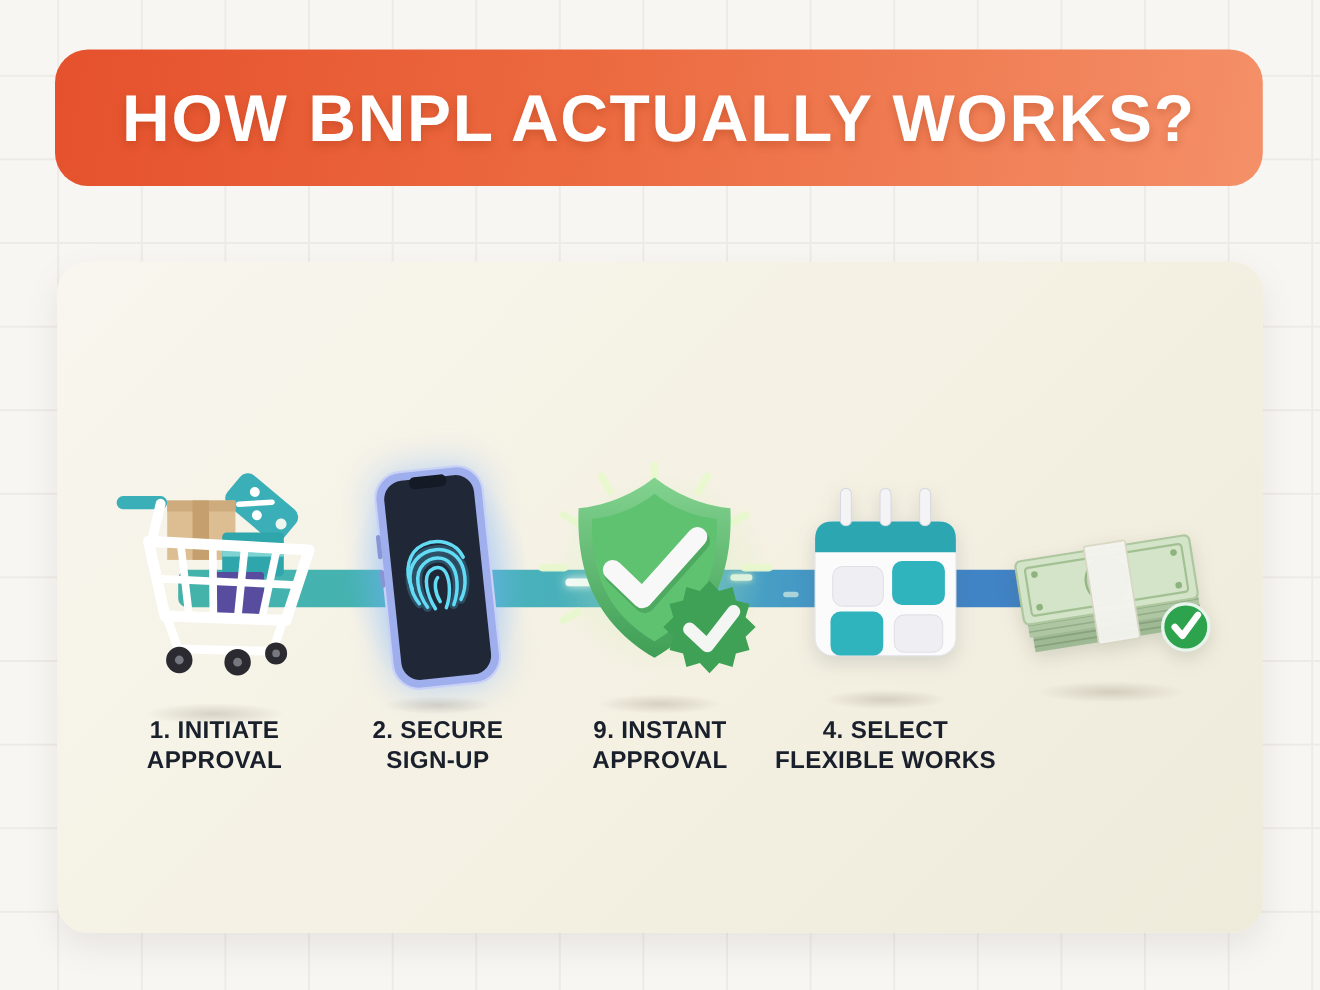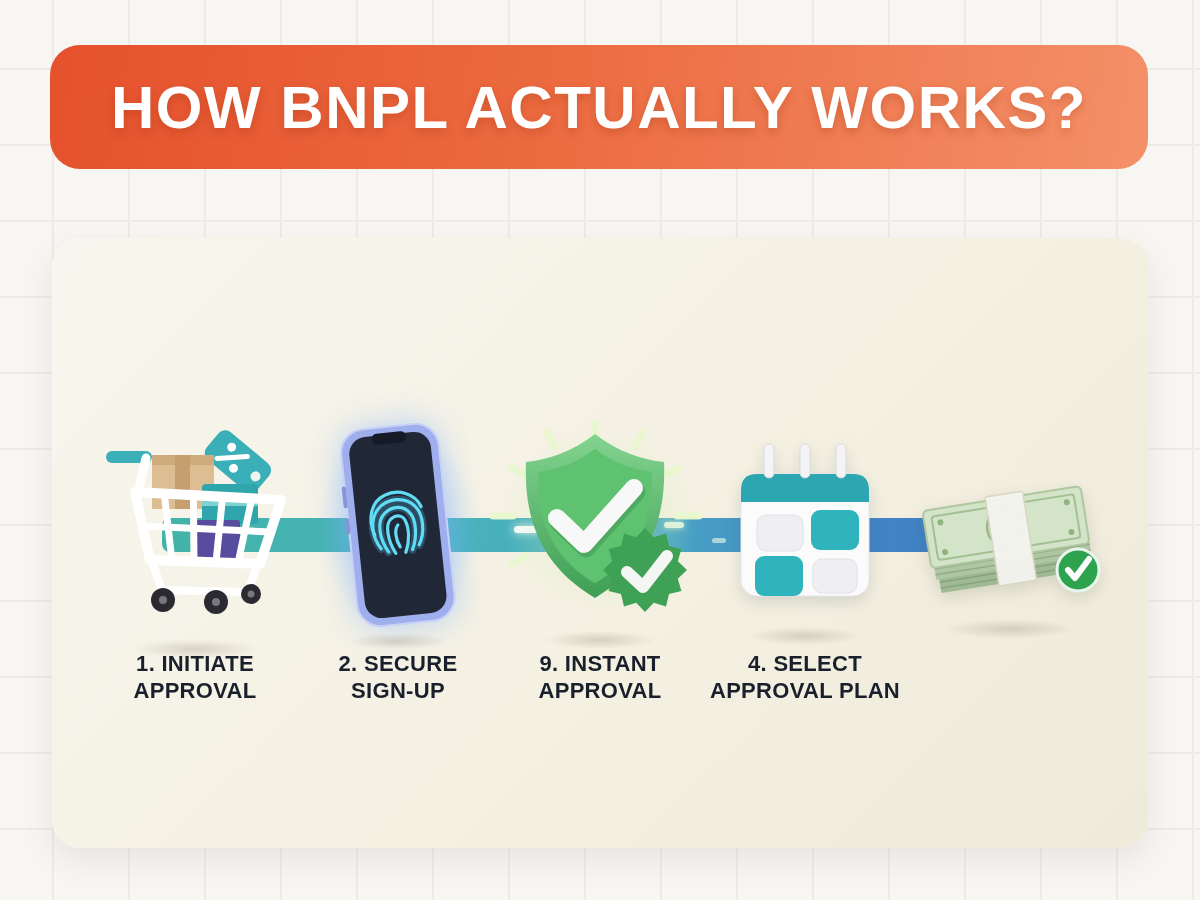--- a/index.html
+++ b/index.html
@@ -248,18 +248,18 @@
   <div class="step-label lb-2">
     <span>2. SECURE</span>
     <span>SIGN-UP</span>
   </div>
   <div class="step-label lb-3">
     <span>9. INSTANT</span>
     <span>APPROVAL</span>
   </div>
   <div class="step-label lb-4">
     <span>4. SELECT</span>
-    <span>APPROVAL PLAN</span>
+    <span>FLEXIBLE WORKS</span>
   </div>
   <div class="step-label lb-5">
   </div>
 
 </div>
 
 </body></html>

